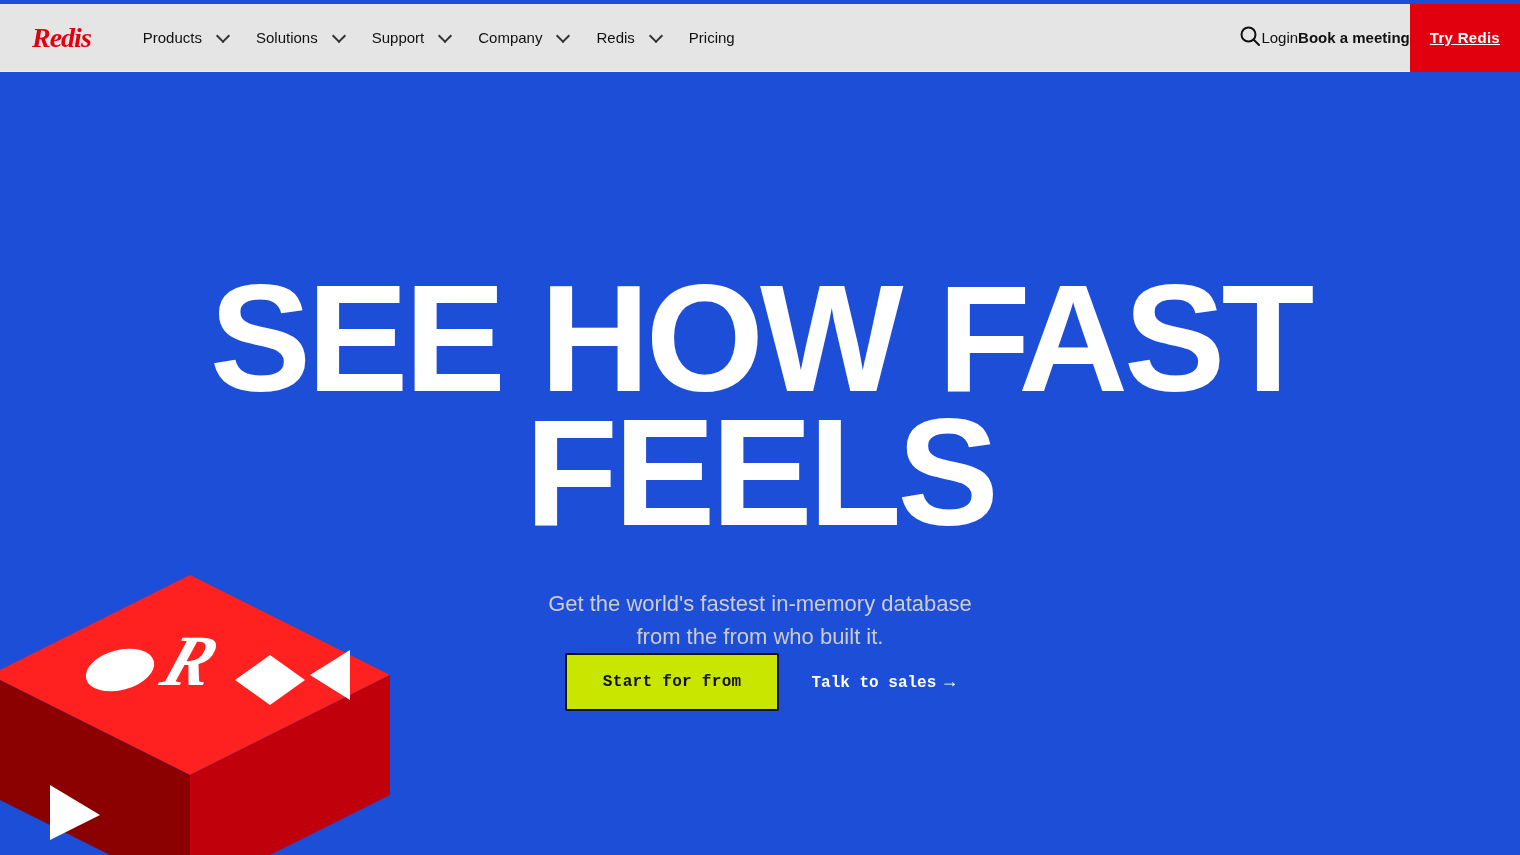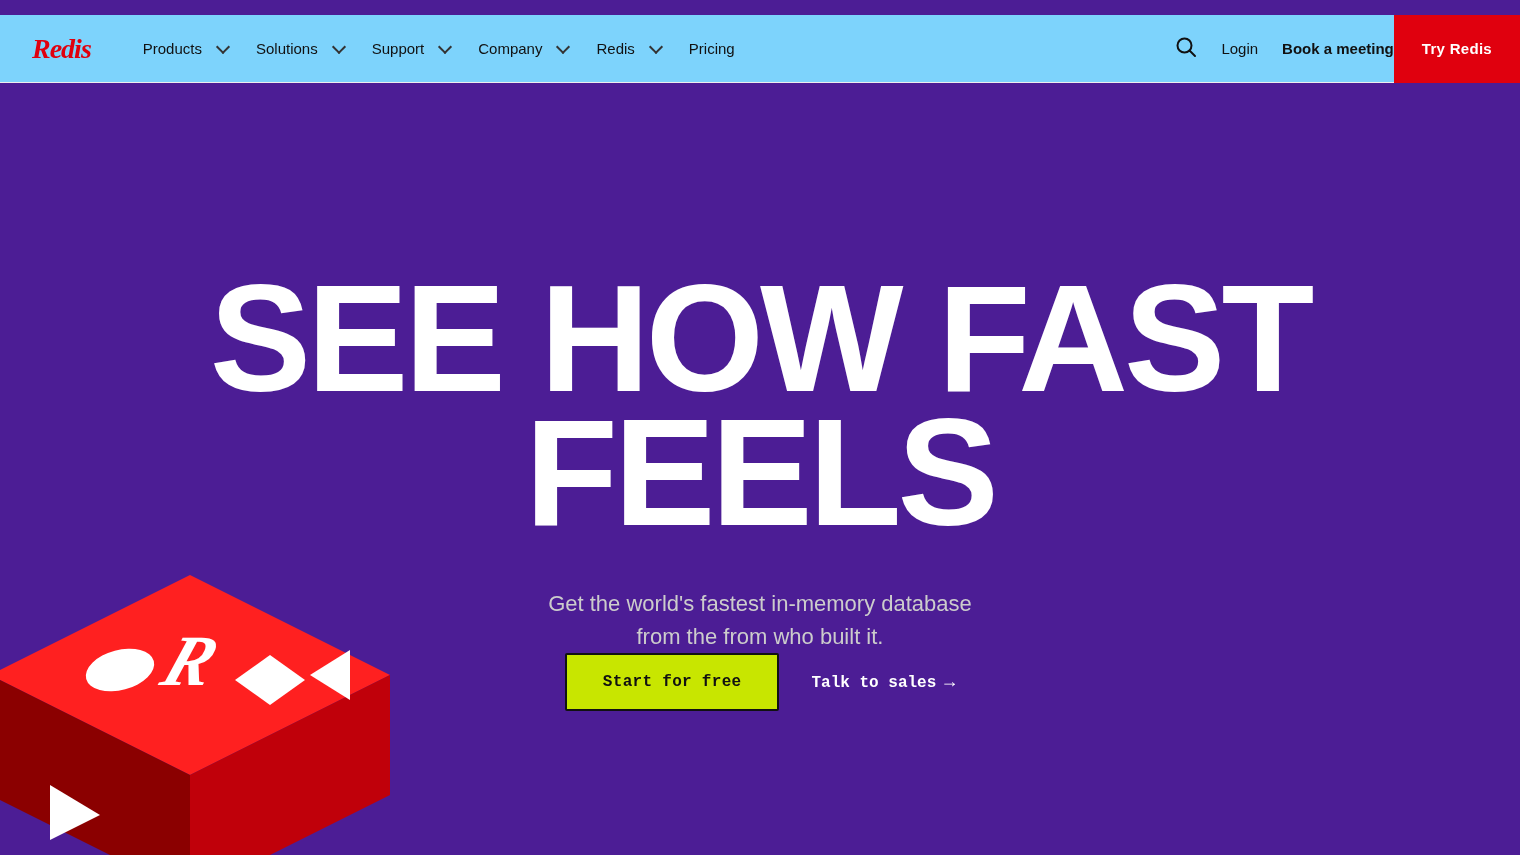--- a/index.html
+++ b/index.html
@@ -7,23 +7,23 @@
     body {
       font-family: -apple-system, BlinkMacSystemFont, 'Segoe UI', sans-serif;
       background: #0f1117;
       color: #fff;
       overflow-x: hidden;
     }
 
     
     nav {
       position: fixed;
-      top: 15px; left: 0; right: 0;
+      top: 4px; left: 0; right: 0;
       height: 68px;
-      background: #7dd3fc;
+      background: #e5e5e5;
       display: flex;
       align-items: center;
       padding: 0 32px;
       z-index: 100;
       border-bottom: 1px solid #eee;
     }
 
     .nav-logo {
       margin-right: 40px;
       flex-shrink: 0;
@@ -65,21 +65,20 @@
       border-right: 2px solid #333;
       border-bottom: 2px solid #333;
       transform: rotate(45deg);
       margin-top: -3px;
       display: inline-block;
     }
 
     .nav-right {
       display: flex;
       align-items: center;
-      gap: 24px;
       margin-left: auto;
     }
 
     .search-icon {
       cursor: pointer;
       color: #111;
     }
 
     .nav-login {
       font-size: 15px;
@@ -95,34 +94,35 @@
       color: #111;
       cursor: pointer;
       text-decoration: none;
     }
 
     .try-redis-btn {
       background: #e0000e;
       color: #fff;
       font-size: 15px;
       font-weight: 700;
-      padding: 0 28px;
+      padding: 0 20px;
       height: 68px;
       border: none;
       cursor: pointer;
       display: flex;
       align-items: center;
       letter-spacing: 0.3px;
       margin-right: -32px;
+      text-decoration: underline;
     }
 
     
     .hero {
       min-height: 855px;
-      background: #4c1d95;
+      background: #1d4ed8;
       display: flex;
       flex-direction: column;
       align-items: center;
       justify-content: center;
       padding: 68px 40px 0;
       position: relative;
       overflow: hidden;
     }
 
     .hero-title {
@@ -247,21 +247,21 @@
 
 <section class="hero">
   <h1 class="hero-title">SEE HOW FAST FEELS</h1>
 
   <p class="hero-subtitle">
     <span>Get the world's fastest in-memory database</span><br>
     <span>from the from who built it.</span>
   </p>
 
   <div class="hero-actions">
-    <button class="start-free-btn">Start for free</button>
+    <button class="start-free-btn">Start for from</button>
     <a class="talk-sales">
       <span>Talk to sales</span>
       <span class="talk-sales-arrow">→</span>
     </a>
   </div>
 
   <div class="iso-logo">
     <svg class="iso-box" viewBox="0 0 440 340" fill="none" xmlns="http://www.w3.org/2000/svg">
 
       <polygon points="220,20 420,120 220,220 20,120" fill="#ff2020"></polygon>

